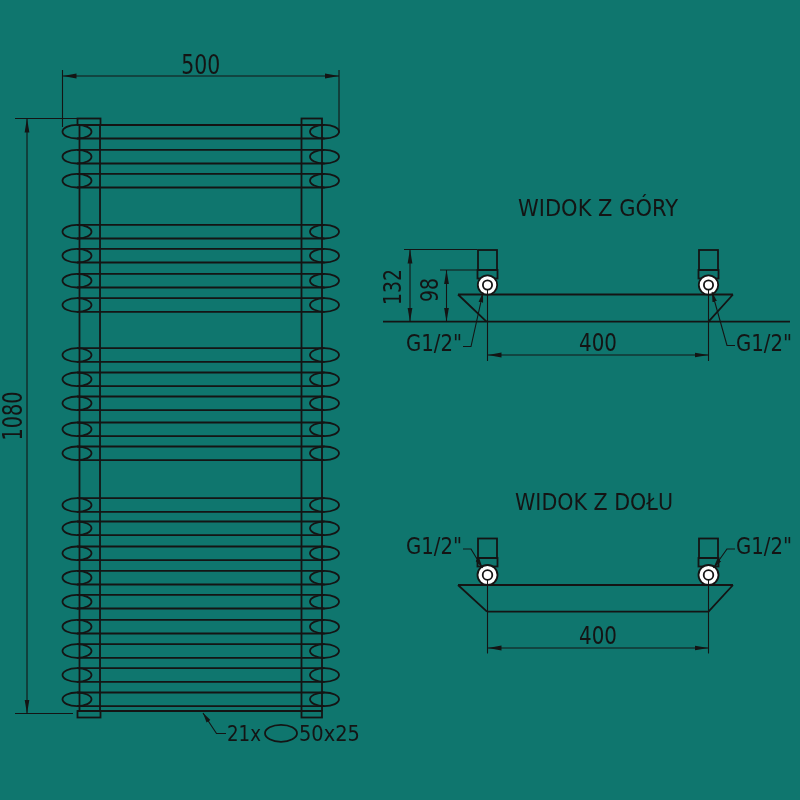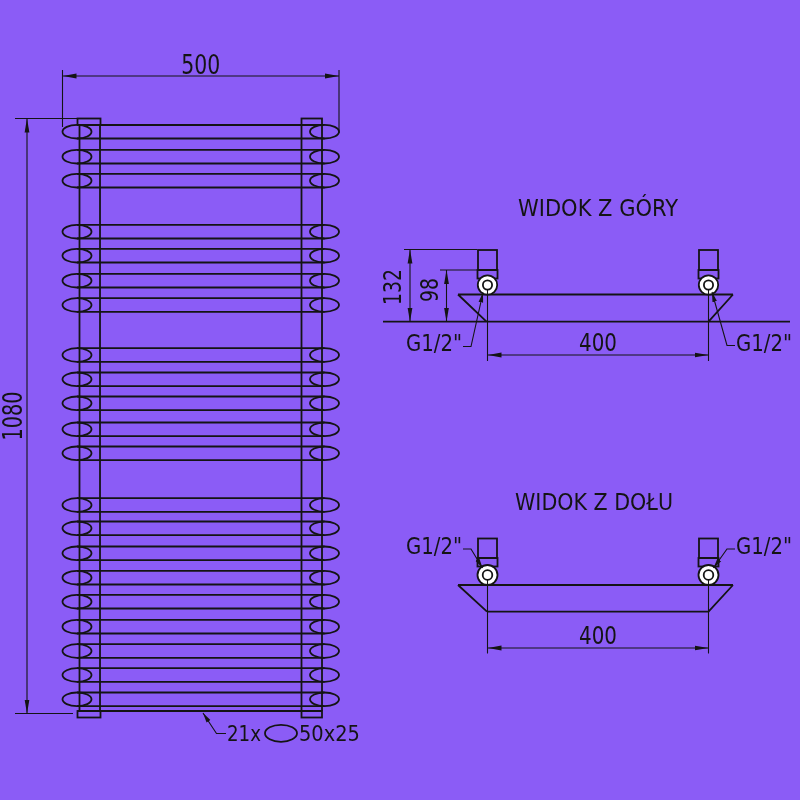--- a/index.html
+++ b/index.html
@@ -1,16 +1,16 @@
 <!DOCTYPE html>
 <html><head>
 <meta charset="utf-8">
 <style>
   html,body{margin:0;padding:0;background:#fff;}
-  #canvas{position:relative;width:800px;height:800px;background:#8b5cf6;overflow:hidden;}
+  #canvas{position:relative;width:800px;height:800px;background:#0f766e;overflow:hidden;}
   svg{display:block;}
   .geo{stroke:#141414;stroke-width:1.8;fill:none;}
   .thin{stroke:#141414;stroke-width:1.1;fill:none;}
   .fillw{fill:#ffffff;}
   text{fill:#141414;font-family:"DejaVu Sans","Liberation Sans",sans-serif;}
   .t27{font-size:27px;}
   .t24{font-size:24px;}
   .t22{font-size:22.5px;}
   .t21{font-size:21px;}
   .mk{fill:#141414;stroke:none;}

